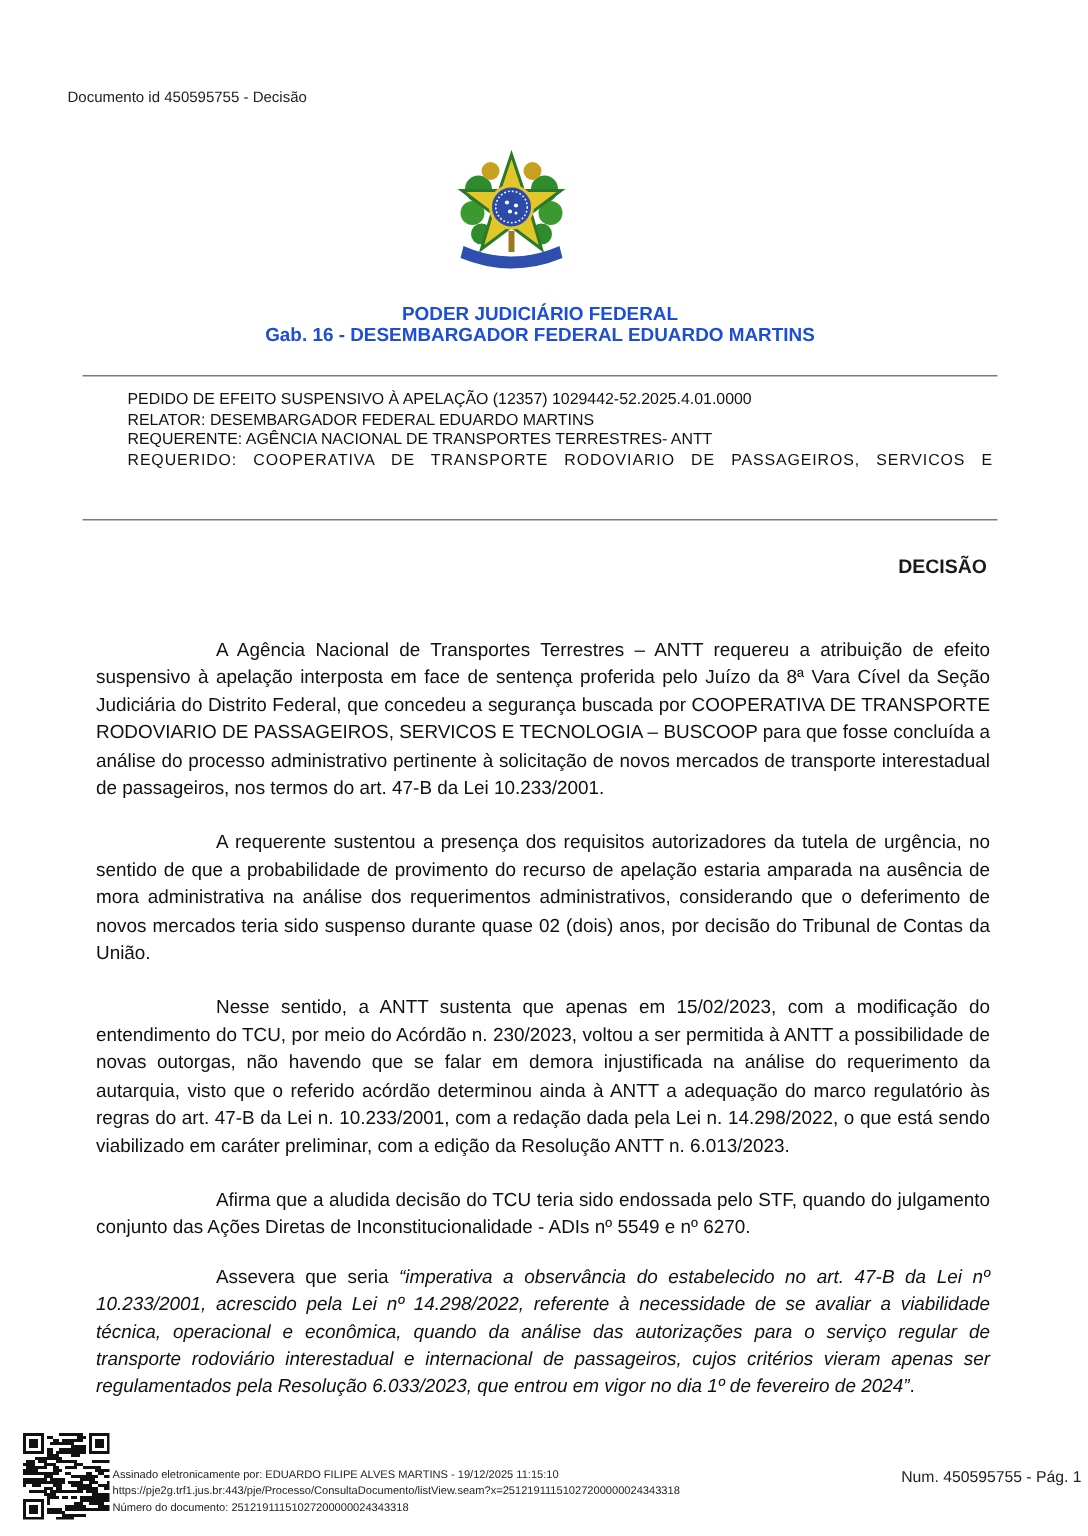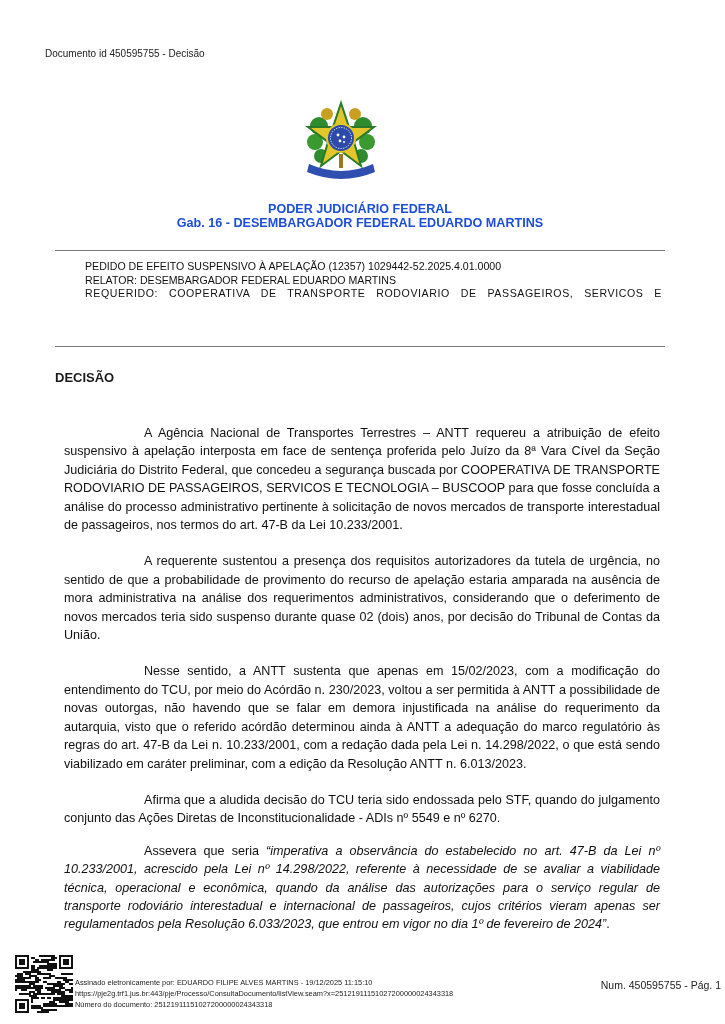--- a/index.html
+++ b/index.html
@@ -1,24 +1,24 @@
 <!DOCTYPE html>
 <html><head>
 <meta charset="utf-8">
 <style>
   html, body { margin: 0; padding: 0; background: #ffffff; }
   body { width: 725px; height: 1024px; position: relative; overflow: hidden; font-family: "Liberation Sans", sans-serif; color: #1a1a1a; }
-  .doc-id { position: absolute; left: 45px; top: 48px; font-size: 10px; color: #222; }
+  .doc-id { position: absolute; left: 45px; top: 60px; font-size: 10px; color: #222; }
   .coat { position: absolute; left: 303px; top: 100px; width: 76px; height: 80px; }
   .header { position: absolute; left: 55px; width: 610px; top: 203px; text-align: center; font-weight: bold; font-size: 12.6px; line-height: 13.5px; color: #1d4ed8; }
   .rule { position: absolute; left: 55px; width: 610px; height: 0; border-top: 1.6px solid #7a7a7a; }
   .meta { position: absolute; left: 64px; width: 598px; top: 260px; font-size: 10.6px; line-height: 13.6px; color: #111; }
   .meta div { white-space: nowrap; padding-left: 21px; }
   .meta .just { text-align: justify; text-align-last: justify; letter-spacing: 0.6px; }
-  .title { position: absolute; left: 55px; width: 603px; top: 370px; text-align: left; font-weight: bold; font-size: 13px; }
+  .title { position: absolute; left: 55px; width: 603px; top: 370px; text-align: right; font-weight: bold; font-size: 13px; }
   .body { position: absolute; left: 64px; width: 596px; top: 424px; font-size: 12.6px; line-height: 18.4px; text-align: justify; color: #111; font-family: "Liberation Sans", sans-serif; }
   .body p { margin: 0 0 18px 0; text-indent: 80px; }
   .body p.tight { margin-bottom: 14px; }
   .body em { font-style: italic; }
   .qr { position: absolute; left: 15px; top: 955px; width: 58px; height: 58px; }
   .footer { position: absolute; left: 75px; top: 977px; font-size: 7.4px; line-height: 11px; color: #222; }
   .pagenum { position: absolute; right: 4px; top: 979px; font-size: 10.5px; color: #222; }
 </style>
 </head>
 <body>
@@ -50,20 +50,21 @@
 <div class="header">
   <div>PODER JUDICIÁRIO FEDERAL</div>
   <div>Gab. 16 - DESEMBARGADOR FEDERAL EDUARDO MARTINS</div>
 </div>
 
 <div class="rule" style="top:250px;"></div>
 
 <div class="meta">
   <div>PEDIDO DE EFEITO SUSPENSIVO À APELAÇÃO (12357) 1029442-52.2025.4.01.0000</div>
   <div>RELATOR: DESEMBARGADOR FEDERAL EDUARDO MARTINS</div>
+  <div>REQUERENTE: AGÊNCIA NACIONAL DE TRANSPORTES TERRESTRES- ANTT</div>
   <div class="just">REQUERIDO: COOPERATIVA DE TRANSPORTE RODOVIARIO DE PASSAGEIROS, SERVICOS E</div>
 </div>
 
 <div class="rule" style="top:346px;"></div>
 
 <div class="title">DECISÃO</div>
 
 <div class="body">
   <p>A Agência Nacional de Transportes Terrestres – ANTT requereu a atribuição de efeito suspensivo à apelação interposta em face de sentença proferida pelo Juízo da 8ª Vara Cível da Seção Judiciária do Distrito Federal, que concedeu a segurança buscada por COOPERATIVA DE TRANSPORTE RODOVIARIO DE PASSAGEIROS, SERVICOS E TECNOLOGIA – BUSCOOP para que fosse concluída a análise do processo administrativo pertinente à solicitação de novos mercados de transporte interestadual de passageiros, nos termos do art. 47-B da Lei 10.233/2001.</p>
   <p>A requerente sustentou a presença dos requisitos autorizadores da tutela de urgência, no sentido de que a probabilidade de provimento do recurso de apelação estaria amparada na ausência de mora administrativa na análise dos requerimentos administrativos, considerando que o deferimento de novos mercados teria sido suspenso durante quase 02 (dois) anos, por decisão do Tribunal de Contas da União.</p>

